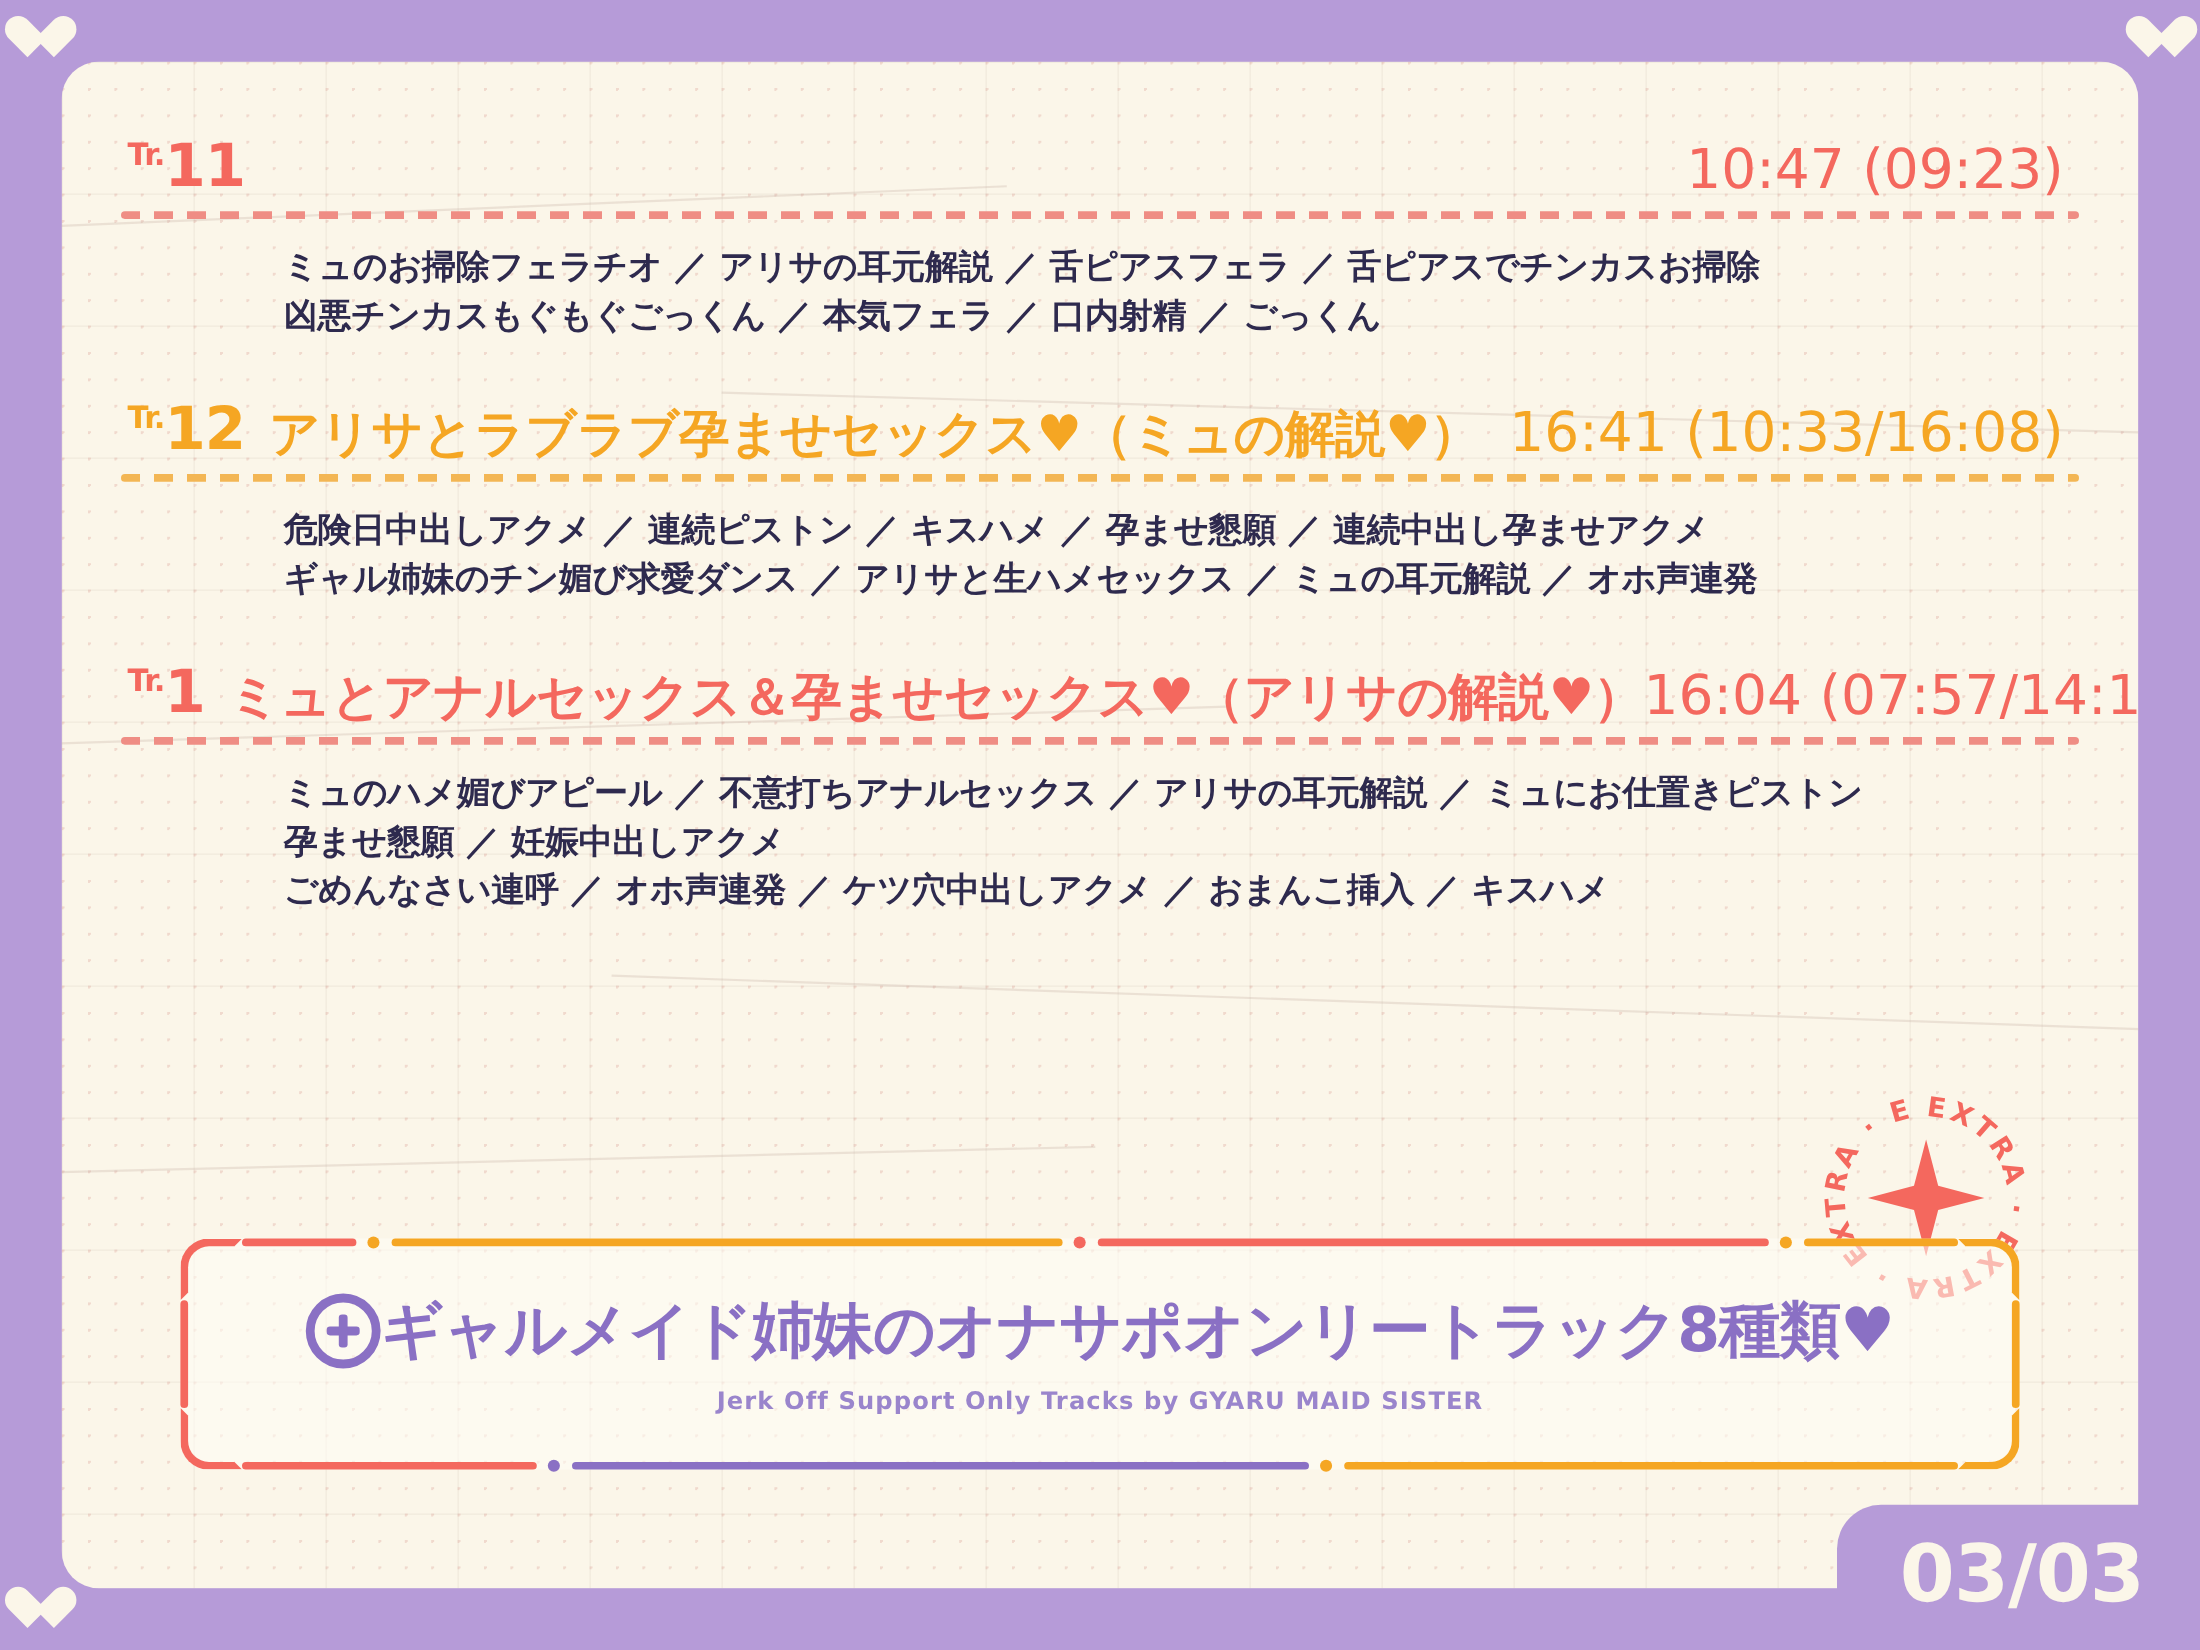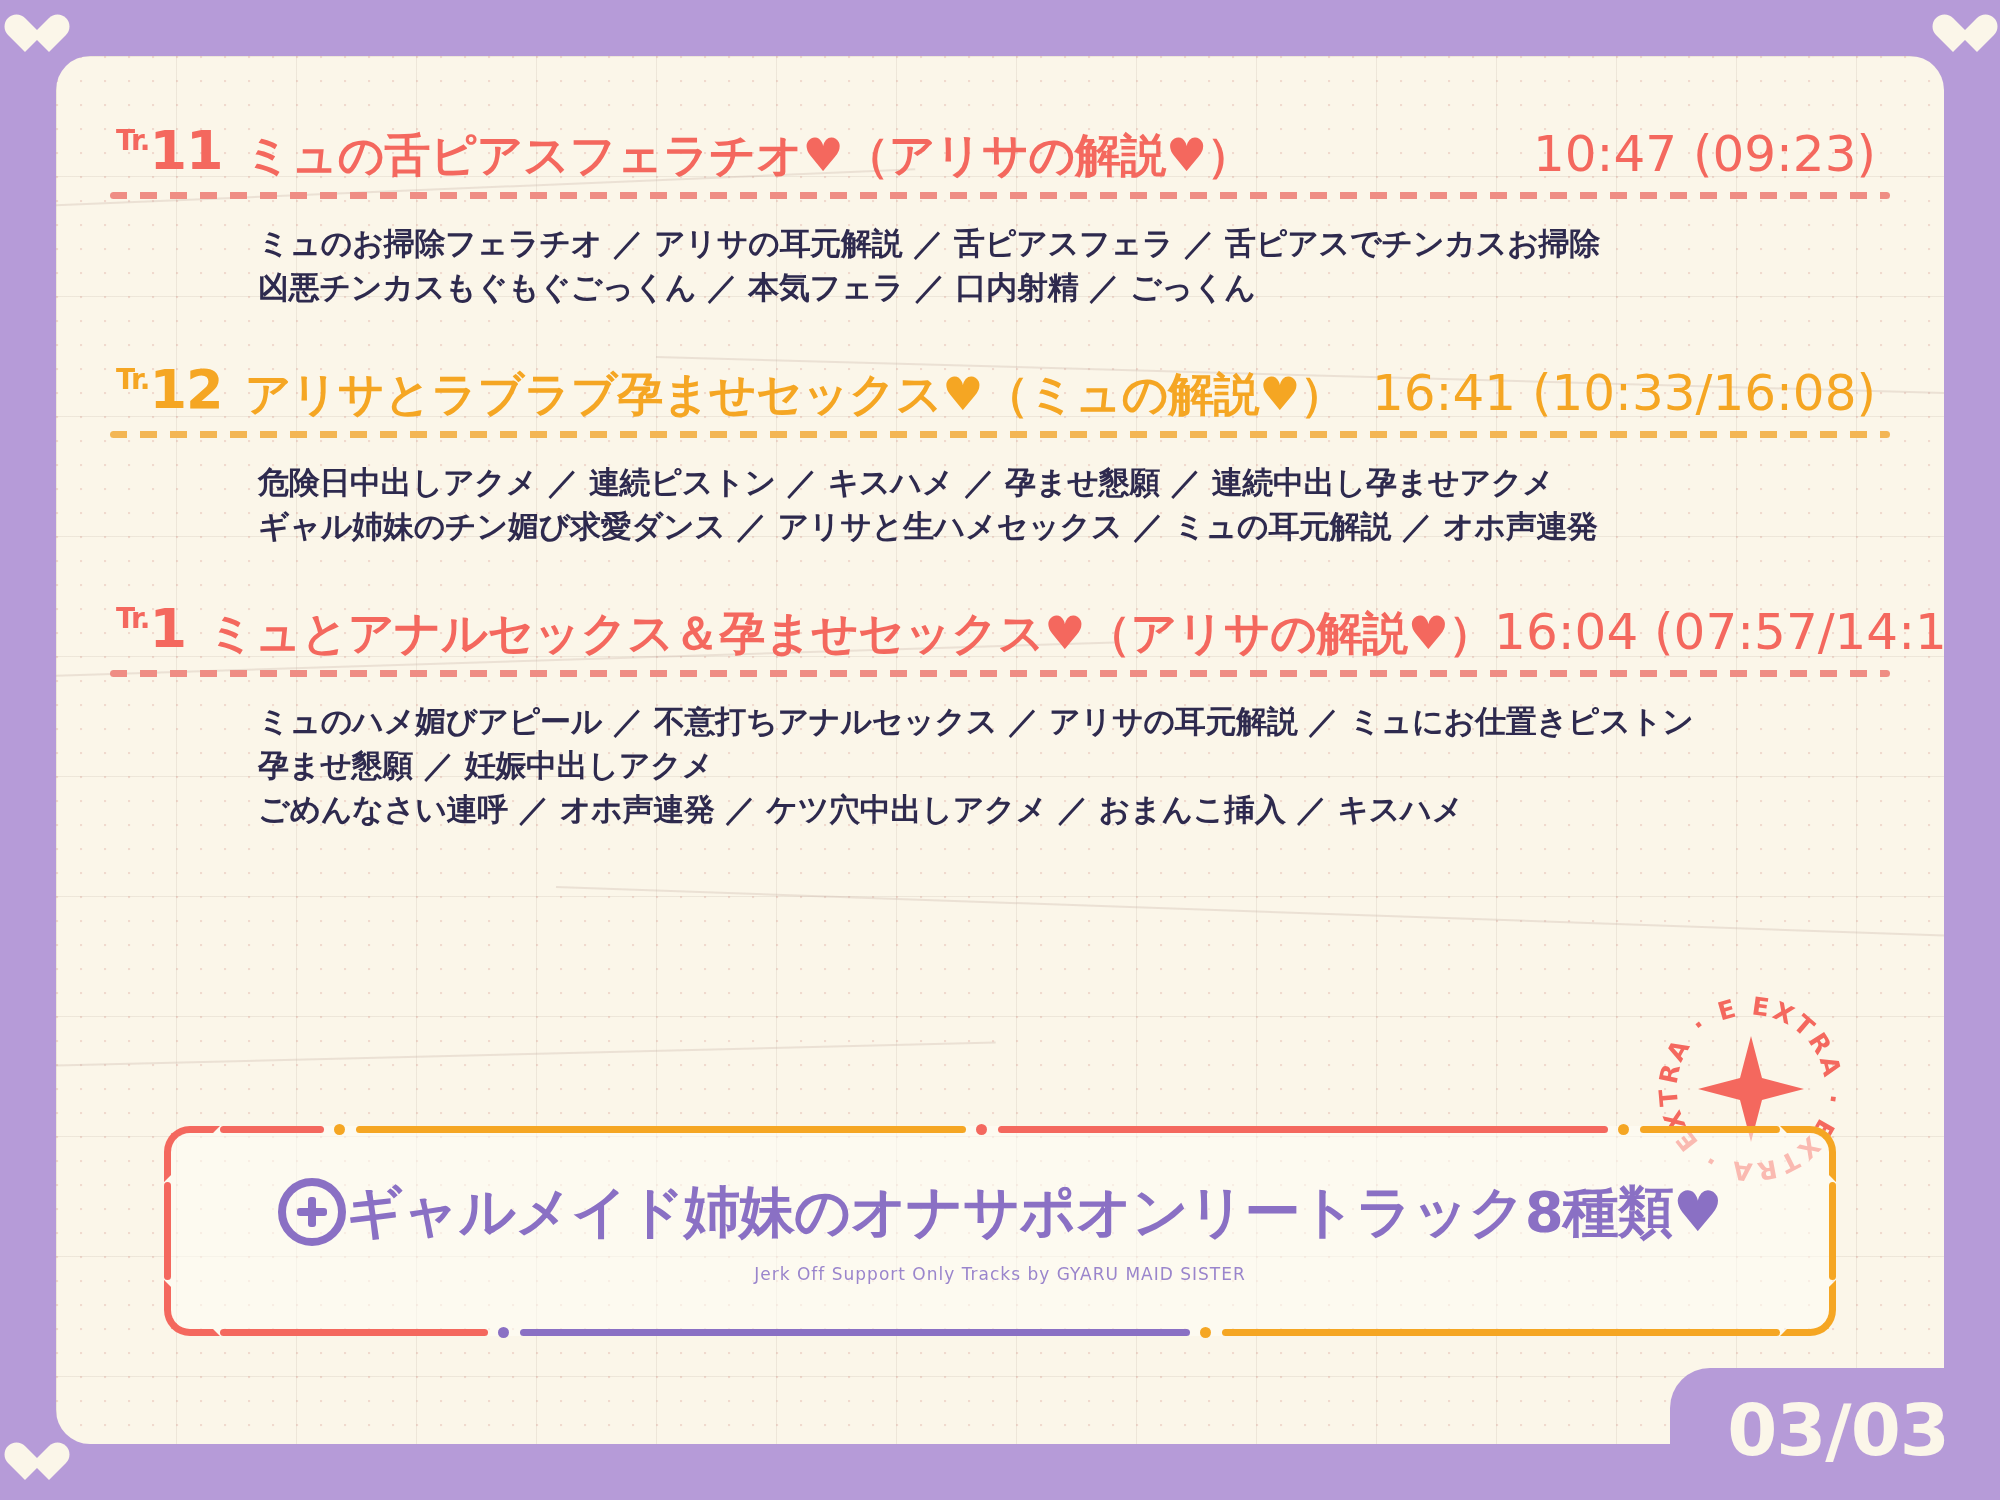--- a/index.html
+++ b/index.html
@@ -214,22 +214,22 @@
 
   #bonus-title {
     color: #8a70c4;
     font-weight: 900;
     font-size: 56px;
     line-height: 1;
     letter-spacing: -1px;
   }
   #bonus-sub {
     color: #9a85cc;
-    font-weight: 400;
-    font-size: 17px;
+    font-weight: 700;
+    font-size: 22px;
     letter-spacing: 1px;
     margin-top: 12px;
   }
 
   
   #extra-stamp {
     position: absolute;
     right: 88px;
     bottom: 250px;
     width: 210px;
@@ -281,21 +281,20 @@
     <div class="streak" style="left:600px; top:300px; width:1300px; transform:rotate(1.6deg);"></div>
     <div class="streak" style="left:-40px; top:620px; width:1100px; transform:rotate(-1.8deg);"></div>
     <div class="streak" style="left:500px; top:830px; width:1400px; transform:rotate(2.0deg);"></div>
     <div class="streak" style="left:-60px; top:1010px; width:1000px; transform:rotate(-1.4deg);"></div>
 
     <div id="content">
 
       <div class="track">
         <div class="track-head">
           <span class="tr-num c-red"><span class="tr-prefix">Tr.</span><span>11</span></span>
-          <span class="tr-title c-red">ミュの舌ピアスフェラチオ♥（アリサの解説♥）</span>
           <span class="tr-time c-red">10:47 (09:23)</span>
         </div>
         <div class="dash-rule rule-red"></div>
         <div class="desc">
           <div>ミュのお掃除フェラチオ ／ アリサの耳元解説 ／ 舌ピアスフェラ ／ 舌ピアスでチンカスお掃除</div>
           <div>凶悪チンカスもぐもぐごっくん ／ 本気フェラ ／ 口内射精 ／ ごっくん</div>
         </div>
       </div>
 
       <div class="sp-1"></div>

